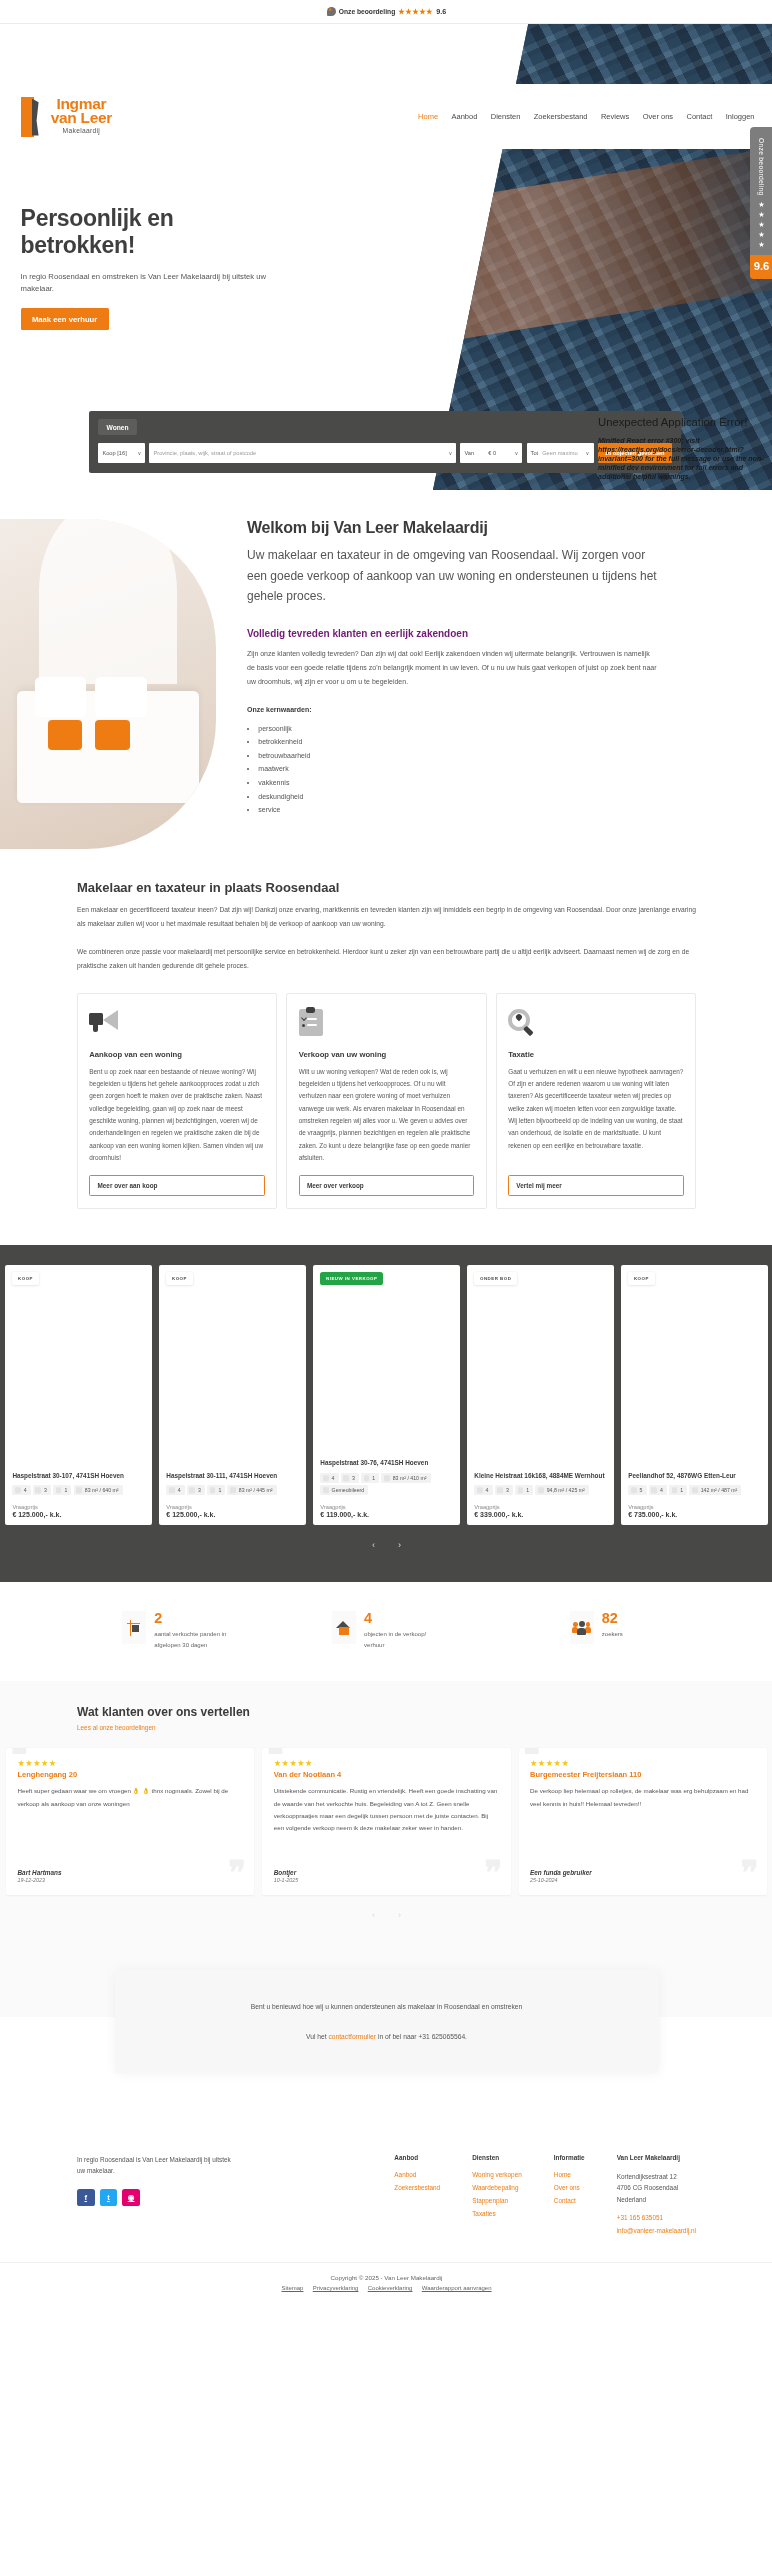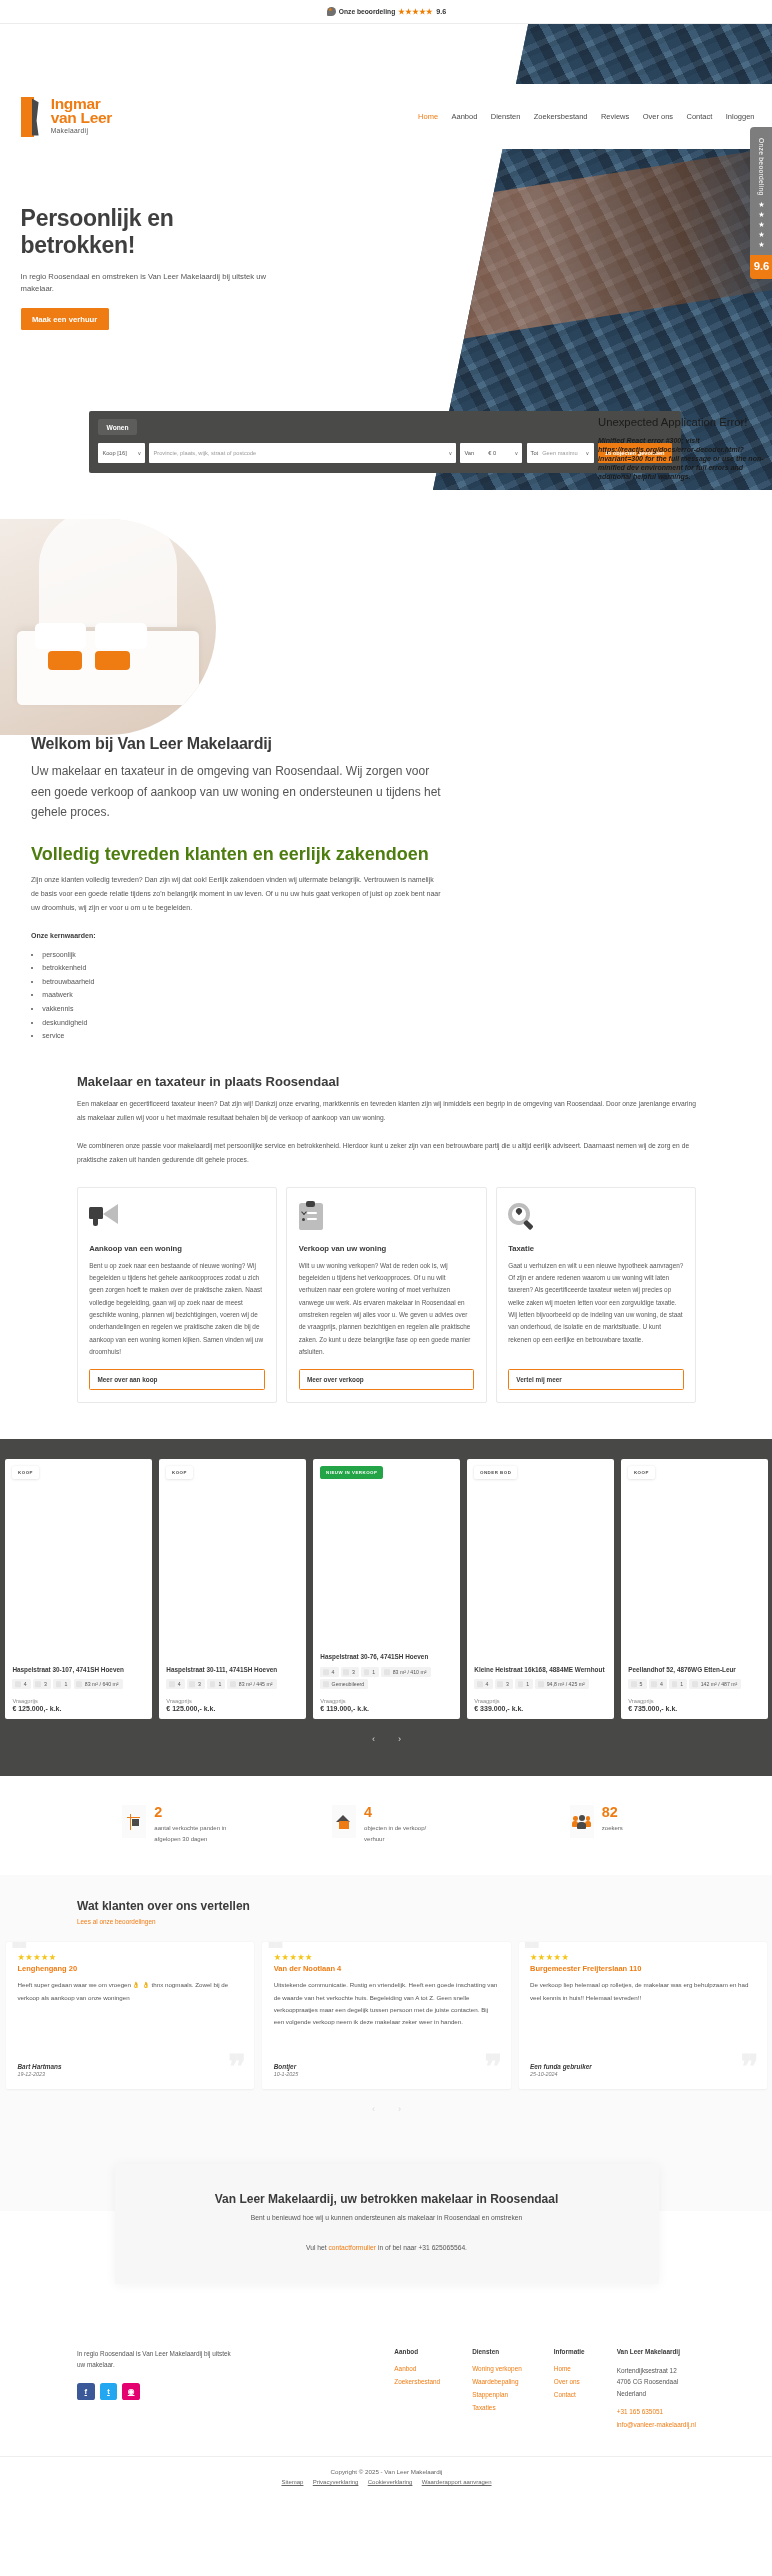--- a/index.html
+++ b/index.html
@@ -38,21 +38,21 @@
   .hero-photo:after{
     content:"";position:absolute;left:-5%;top:32%;width:120%;height:30%;
     background:linear-gradient(100deg,#c9703c,#e0956a 30%,#8d4f28 65%,#2c4459);
     transform:rotate(-9deg);opacity:.5;
   }
 
   
   .navpanel{
     position:absolute;top:60px;left:0;right:0;height:65px;background:#fff;z-index:5;
   }
-  .nav-inner{width:773px;height:65px;display:flex;align-items:center;}
+  .nav-inner{width:773px;height:65px;display:flex;align-items:center;text-align:center;}
   .logo{margin-left:20.6px;display:flex;align-items:flex-start;gap:3.1px;}
   .logo-mark{width:27px;height:40px;position:relative;}
   .logo-mark .bar{position:absolute;left:0;top:0;width:13.4px;height:40px;background:#ef7c13;}
   .logo-mark .post{position:absolute;left:11.3px;top:2.1px;width:6.7px;height:37px;background:#494949;clip-path:polygon(0 0,100% 10%,70% 60%,100% 100%,0 100%);}
   .logo-text{line-height:.92;}
   .logo-text .l1,.logo-text .l2{font-size:15.5px;font-weight:700;color:#ef7c13;letter-spacing:-0.3px;}
   .logo-text .l3{font-size:6.7px;color:#555;letter-spacing:0.3px;margin-top:2.6px;}
   .mainnav{margin-left:auto;display:flex;gap:13.4px;padding-right:18.5px;align-items:center;}
   .mainnav a{font-size:7.5px;color:#4a4a4a;text-decoration:none;font-weight:500;}
   .mainnav a.active{color:#ef7c13;}
@@ -89,32 +89,32 @@
   .sel .ph{color:#9a9a9a;}
   .btn-search{background:#ef7c13;color:#fff;border:0;height:20.6px;padding:0 7.2px;border-radius:1px;font-size:5.7px;font-weight:700;cursor:pointer;white-space:nowrap;}
 
   
   .err-overlay{position:absolute;left:598px;top:392px;width:170px;z-index:9;color:#1b1b1b;}
   .err-overlay h2{font-size:11.3px;font-weight:400;line-height:1.22;margin-bottom:7.2px;}
   .err-overlay p{font-size:7px;font-style:italic;font-weight:600;line-height:1.28;}
   .err-rule{margin-top:8.2px;height:3.6px;background:#e2e2e2;border-radius:1.5px;}
 
   
-  .welcome{display:flex;align-items:flex-start;padding:29px 0 20.6px;flex-direction:column;}
+  .welcome{display:flex;align-items:flex-start;padding:29px 0 20.6px;}
   .welcome-img{width:216px;height:330px;flex:0 0 216px;border-radius:0 129px 129px 0;
     background:linear-gradient(160deg,#f3ece6 0%,#e9ded4 45%,#dccabb 100%);position:relative;overflow:hidden;}
   .welcome-img .bed{position:absolute;left:8%;bottom:14%;width:84%;height:34%;background:#fdfcfa;border-radius:5.2px;box-shadow:0 -2.1px 7.2px rgba(0,0,0,.06);}
   .welcome-img .pillow{position:absolute;bottom:40%;width:24%;height:12%;background:#fff;border-radius:5.2px;}
   .welcome-img .p1{left:16%;} .welcome-img .p2{left:44%;}
   .welcome-img .cush{position:absolute;bottom:30%;width:16%;height:9%;background:#ef7c13;border-radius:4.1px;}
   .welcome-img .c1{left:22%;} .welcome-img .c2{left:44%;}
   .welcome-img .canopy{position:absolute;left:18%;top:-6%;width:64%;height:56%;background:rgba(255,255,255,.75);border-radius:50% 50% 0 0;filter:blur(0.5px);}
   .welcome-txt{padding:0 36px 0 31px;max-width:479px;}
   .welcome-txt h2{font-size:16px;color:#3b3b3b;font-weight:700;letter-spacing:-0.2px;margin-bottom:8.2px;}
-  .welcome-txt h3{font-size:18px;color:#4d7c0f;font-weight:700;margin:20.6px 0 8.2px;}
+  .welcome-txt h3{font-size:10px;color:#701a75;font-weight:700;margin:20.6px 0 8.2px;}
   .welcome-txt p{font-size:12px;line-height:1.72;color:#555;}
   .welcome-txt p.small{font-size:7px;line-height:2.0;}
   .kern-label{margin-top:17.5px;font-size:7px;font-weight:700;color:#3b3b3b;}
   .kern-list{margin:8.2px 0 0 11.3px;}
   .kern-list li{font-size:7px;line-height:1.95;color:#555;}
 
   
   .mak{padding:10.3px 77px 0;}
   .mak h2{font-size:13px;color:#3b3b3b;font-weight:700;margin-bottom:8.2px;}
   .mak p{font-size:6.7px;line-height:2.08;color:#555;}
@@ -560,21 +560,20 @@
 
     </div>
     <div class="carousel-nav">
       <span>‹</span>
       <span>›</span>
     </div>
   </section>
 
   <div class="cta-zone">
     <div class="cta-card">
-      <h2>Van Leer Makelaardij, uw betrokken makelaar in Roosendaal</h2>
       <p class="sub">Bent u benieuwd hoe wij u kunnen ondersteunen als makelaar in Roosendaal en omstreken</p>
       <p class="call">
         <span>Vul het </span><a href="#">contactformulier</a><span> in of bel naar +31 625065564.</span>
       </p>
     </div>
   </div>
   <div class="cta-spacer"></div>
 
   <footer>
     <div class="footer">

